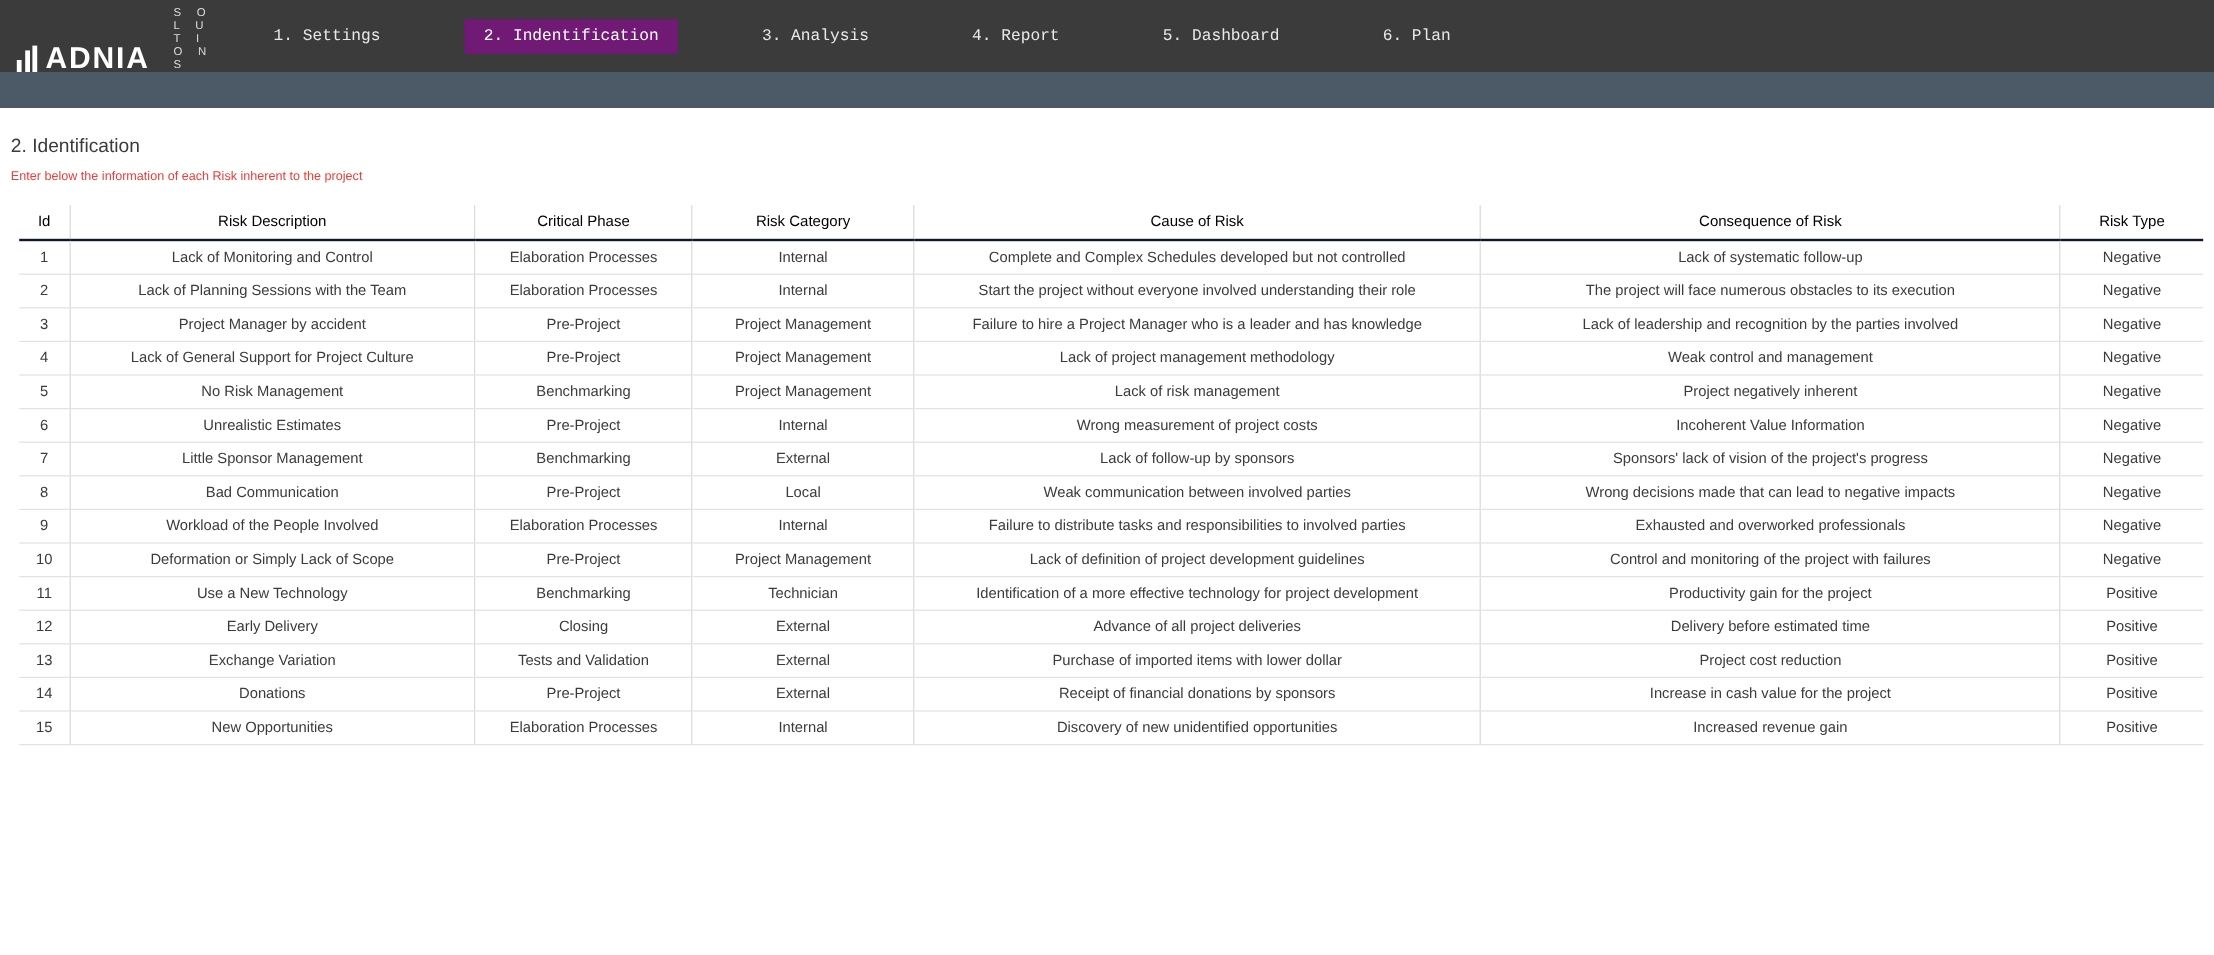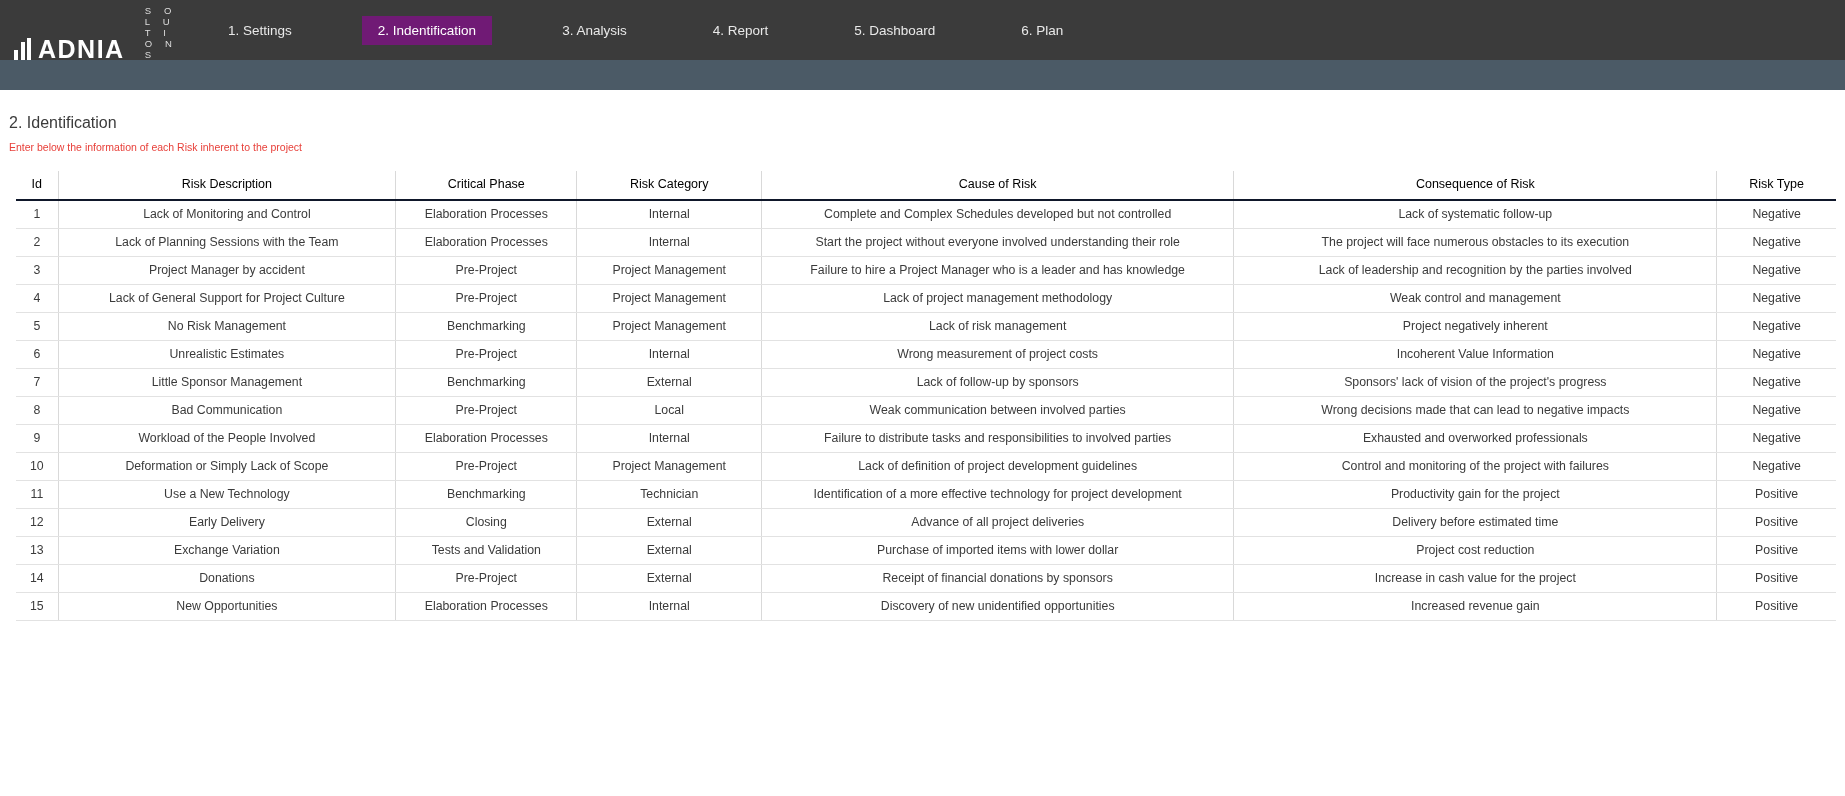--- a/index.html
+++ b/index.html
@@ -52,20 +52,21 @@
     align-items: center;
     margin-left: 28px;
   }
   .nav-item {
     font-size: 13.5px;
     color: #e9e9e9;
     padding: 7px 16px;
     margin-right: 54px;
     white-space: nowrap;
     cursor: pointer;
+    font-family: Liberation Mono, monospace;
   }
   .nav-item:last-child { margin-right: 0; }
   .nav-item.active {
     background: #701a75;
     color: #ffffff;
   }
 
   .subbar {
     height: 30px;
     background: #4b5a66;

